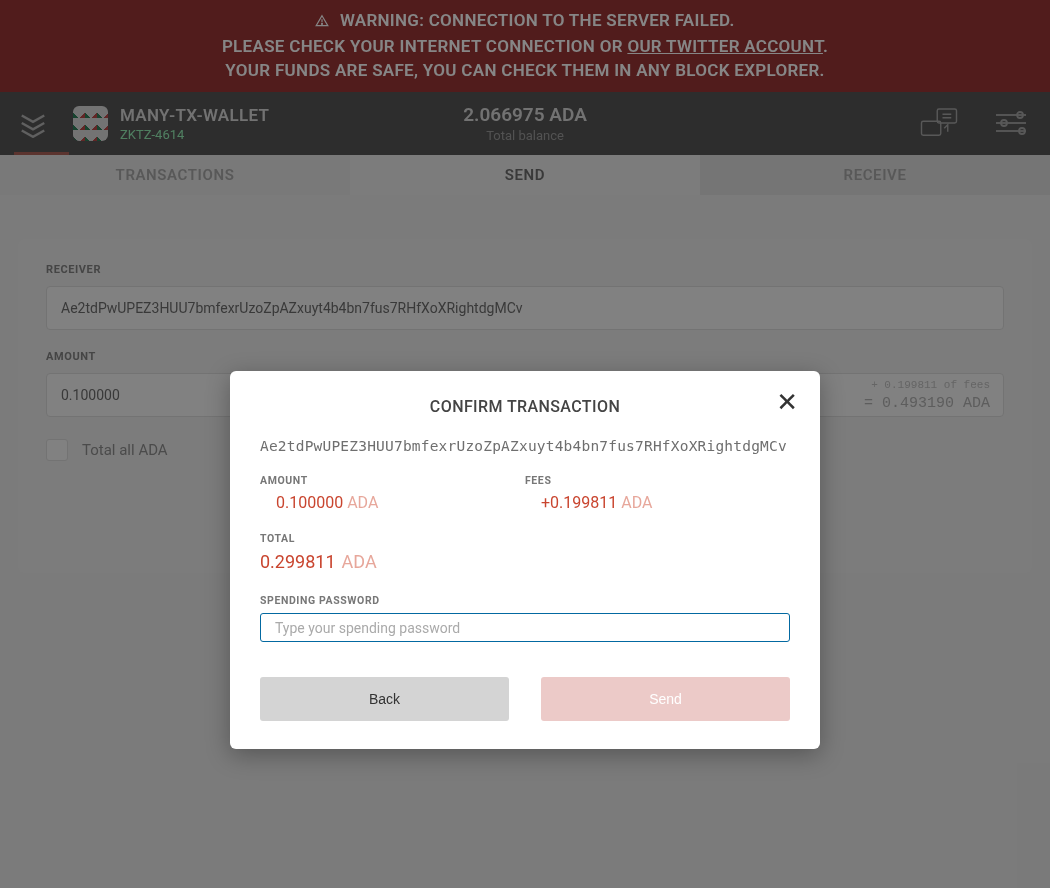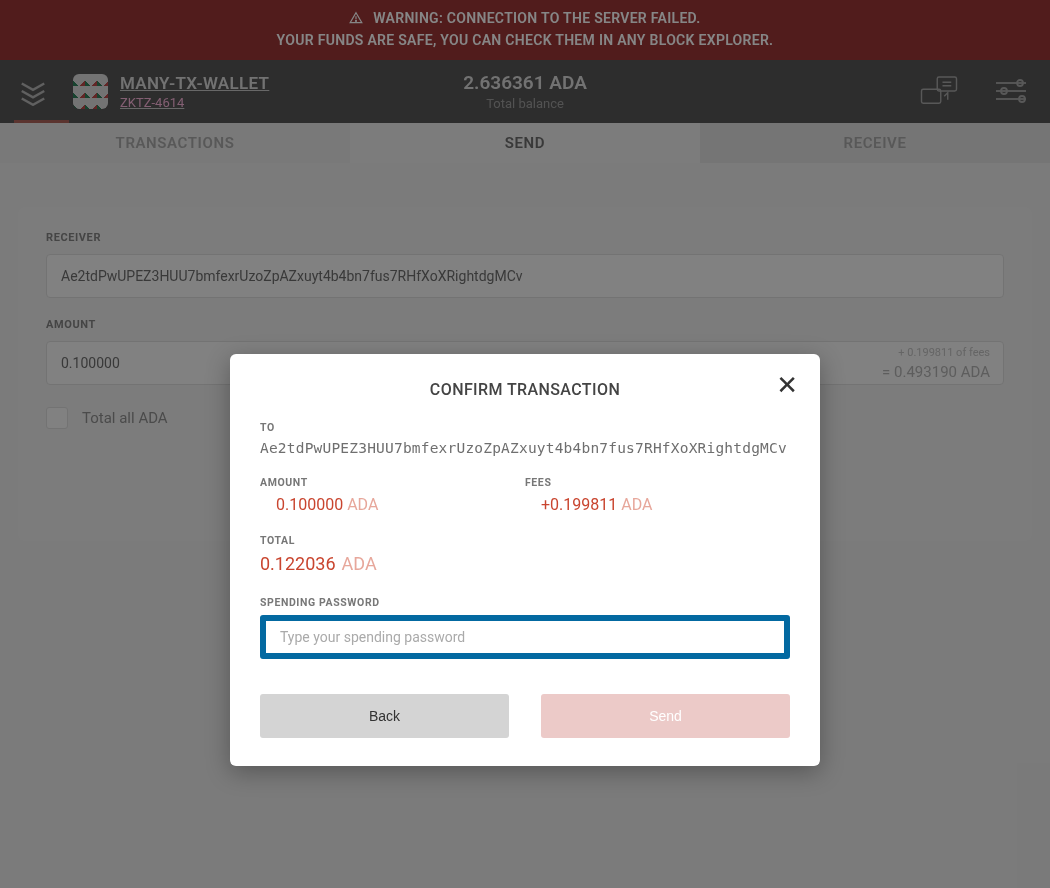--- a/index.html
+++ b/index.html
@@ -9,60 +9,59 @@
       height: 888px;
       background: #e6e6e6;
       position: relative;
       overflow: hidden;
     }
     .warning-banner {
       background: #8a1616;
       color: #fff;
       text-align: center;
       padding: 8px 0 10px;
-      font-size: 14px;
+      font-size: 17px;
       font-weight: 600;
       letter-spacing: 0.3px;
     }
     .warning-banner .line { padding: 2px 0; }
     .warning-banner a { color: #fff; text-decoration: underline; }
     .warning-icon {
       display: inline-block;
       margin-right: 6px;
       vertical-align: middle;
     }
 
     .top-bar {
       background: #3b3b3b;
       height: 63px;
       display: flex;
       align-items: center;
       padding: 0 18px;
       color: #bdbdbd;
       position: relative;
-      text-decoration: underline;
     }
     .logo-slot {
       width: 55px;
       display: flex;
       align-items: center;
       justify-content: flex-start;
     }
     .logo-svg { width: 30px; height: 30px; stroke: #aaa; }
     .wallet-info { display: flex; align-items: center; gap: 12px; }
     .wallet-identicon {
       width: 35px; height: 35px; border-radius: 6px;
       background:
         linear-gradient(45deg, #0c6b3e 25%, transparent 25%),
         linear-gradient(-45deg, #b02a2a 25%, transparent 25%),
         #d6d6d6;
       background-size: 12px 12px;
     }
     .wallet-name { font-size: 17px; font-weight: 600; color: #d2d2d2; letter-spacing: 0.3px; }
-    .wallet-sub { font-size: 13px; color: #f9a8d4; margin-top: 2px; }
+    .wallet-sub { font-size: 13px; color: #86efac; margin-top: 2px; }
     .balance-block {
       position: absolute; left: 50%; top: 50%; transform: translate(-50%, -50%);
       text-align: center;
     }
     .balance { font-size: 19px; font-weight: 600; color: #d2d2d2; }
     .balance-label { font-size: 13px; color: #8d8d8d; margin-top: 2px; }
     .right-icons {
       margin-left: auto; display: flex; gap: 30px; align-items: center;
     }
     .icon-box { width: 42px; height: 32px; display: grid; place-items: center; cursor: pointer; }
@@ -97,20 +96,21 @@
       background: #f3f3f3; border: 1px solid #d5d5d5;
       border-radius: 4px; padding: 0 14px;
       font-size: 14px; color: #555;
       font-family: inherit;
     }
     .field-row { margin-bottom: 20px; }
     .amount-wrap { position: relative; }
     .amount-right-block {
       position: absolute; right: 14px; top: 50%; transform: translateY(-50%);
       text-align: right;
+      font-family: Liberation Mono, monospace;
     }
     .amount-right-top {
       font-size: 11px; color: #b5b5b5; margin-bottom: 4px;
     }
     .amount-right-bot {
       font-size: 15px; color: #a5a5a5;
     }
     .checkbox-row {
       display: flex; align-items: center; gap: 14px; margin-top: 22px;
     }
@@ -157,22 +157,22 @@
       font-size: 14.5px; color: #6f6f6f; margin-bottom: 20px;
       letter-spacing: 0.2px;
     }
     .val-row { display: flex; gap: 0; margin-bottom: 20px; }
     .val-col { flex: 1; }
     .val-number { font-size: 16px; color: #c9452f; margin-top: 6px; margin-left: 16px; }
     .val-number .cur { color: #e7a79b; margin-left: 4px; }
     .big-number { font-size: 18px; color: #c9452f; margin-top: 6px; }
     .big-number .cur { color: #e7a79b; margin-left: 6px; }
     .pw-input {
-      width: 100%; height: 44px;
-      border: 6px solid #0369a1; border-radius: 3px;
+      width: 100%; height: 29px;
+      border: 1px solid #0369a1; border-radius: 3px;
       padding: 0 14px; font-size: 14px;
       font-family: inherit;
     }
     .pw-input::placeholder { color: #aaa; }
     .modal-btn-row {
       display: flex; gap: 32px; margin-top: 35px;
     }
     .modal-btn {
       flex: 1; height: 44px; border: none; border-radius: 3px;
       font-size: 14px; cursor: pointer;
@@ -192,40 +192,43 @@
   <div class="line">
     <span class="warning-icon">
       <svg width="14" height="14" viewBox="0 0 24 24" fill="none" stroke="#fff" stroke-width="2">
           <path d="M12 3 L22 20 H2 Z"></path>
           <line x1="12" y1="9" x2="12" y2="14"></line>
           <circle cx="12" cy="17" r="0.8" fill="#fff"></circle>
         </svg>
     </span>
     <span>WARNING: CONNECTION TO THE SERVER FAILED.</span>
   </div>
+  <div class="line">
+    <span>PLEASE CHECK YOUR INTERNET CONNECTION OR </span><a href="#">OUR TWITTER ACCOUNT</a><span>.</span>
+  </div>
   <div class="line">YOUR FUNDS ARE SAFE, YOU CAN CHECK THEM IN ANY BLOCK EXPLORER.</div>
 </div>
 
 <div class="top-bar">
   <div class="logo-slot">
     <svg class="logo-svg" viewBox="0 0 24 24" fill="none" stroke-width="2">
       <path d="M3 6 L12 11 L21 6"></path>
       <path d="M3 12 L12 17 L21 12"></path>
       <path d="M3 18 L12 23 L21 18"></path>
     </svg>
   </div>
   <div class="wallet-info">
     <div class="wallet-identicon"></div>
     <div>
       <div class="wallet-name">MANY-TX-WALLET</div>
       <div class="wallet-sub">ZKTZ-4614</div>
     </div>
   </div>
   <div class="balance-block">
-    <div class="balance">2.636361 ADA</div>
+    <div class="balance">2.066975 ADA</div>
     <div class="balance-label">Total balance</div>
   </div>
   <div class="right-icons">
     <div class="icon-box">
       <svg width="42" height="32" viewBox="0 0 48 36" fill="none" stroke-width="1.6">
         <rect x="22" y="2" width="22" height="16" rx="2"></rect>
         <path d="M28 8 L38 8 M28 12 L38 12"></path>
         <rect x="4" y="16" width="22" height="16" rx="2"></rect>
         <path d="M30 24 L34 20 L34 28"></path>
       </svg>
@@ -274,41 +277,40 @@
       <button class="next-btn">Next</button>
     </div>
   </div>
 </div>
 
 <div class="overlay">
   <div class="modal">
     <div class="modal-title">CONFIRM TRANSACTION</div>
     <div class="modal-close">✕</div>
 
-    <div class="modal-section-label">TO</div>
     <div class="addr">Ae2tdPwUPEZ3HUU7bmfexrUzoZpAZxuyt4b4bn7fus7RHfXoXRightdgMCv</div>
 
     <div class="val-row">
       <div class="val-col">
         <div class="modal-section-label">AMOUNT</div>
         <div class="val-number">
           <span>0.100000</span><span class="cur">ADA</span>
         </div>
       </div>
       <div class="val-col">
         <div class="modal-section-label">FEES</div>
         <div class="val-number">
           <span>+0.199811</span><span class="cur">ADA</span>
         </div>
       </div>
     </div>
 
     <div class="modal-section-label">TOTAL</div>
     <div class="big-number" style="margin-bottom:22px;">
-      <span>0.122036</span><span class="cur">ADA</span>
+      <span>0.299811</span><span class="cur">ADA</span>
     </div>
 
     <div class="modal-section-label">SPENDING PASSWORD</div>
     <input type="password" class="pw-input" placeholder="Type your spending password" style="">
 
     <div class="modal-btn-row">
       <button class="modal-btn back">Back</button>
       <button class="modal-btn send">Send</button>
     </div>
   </div>

